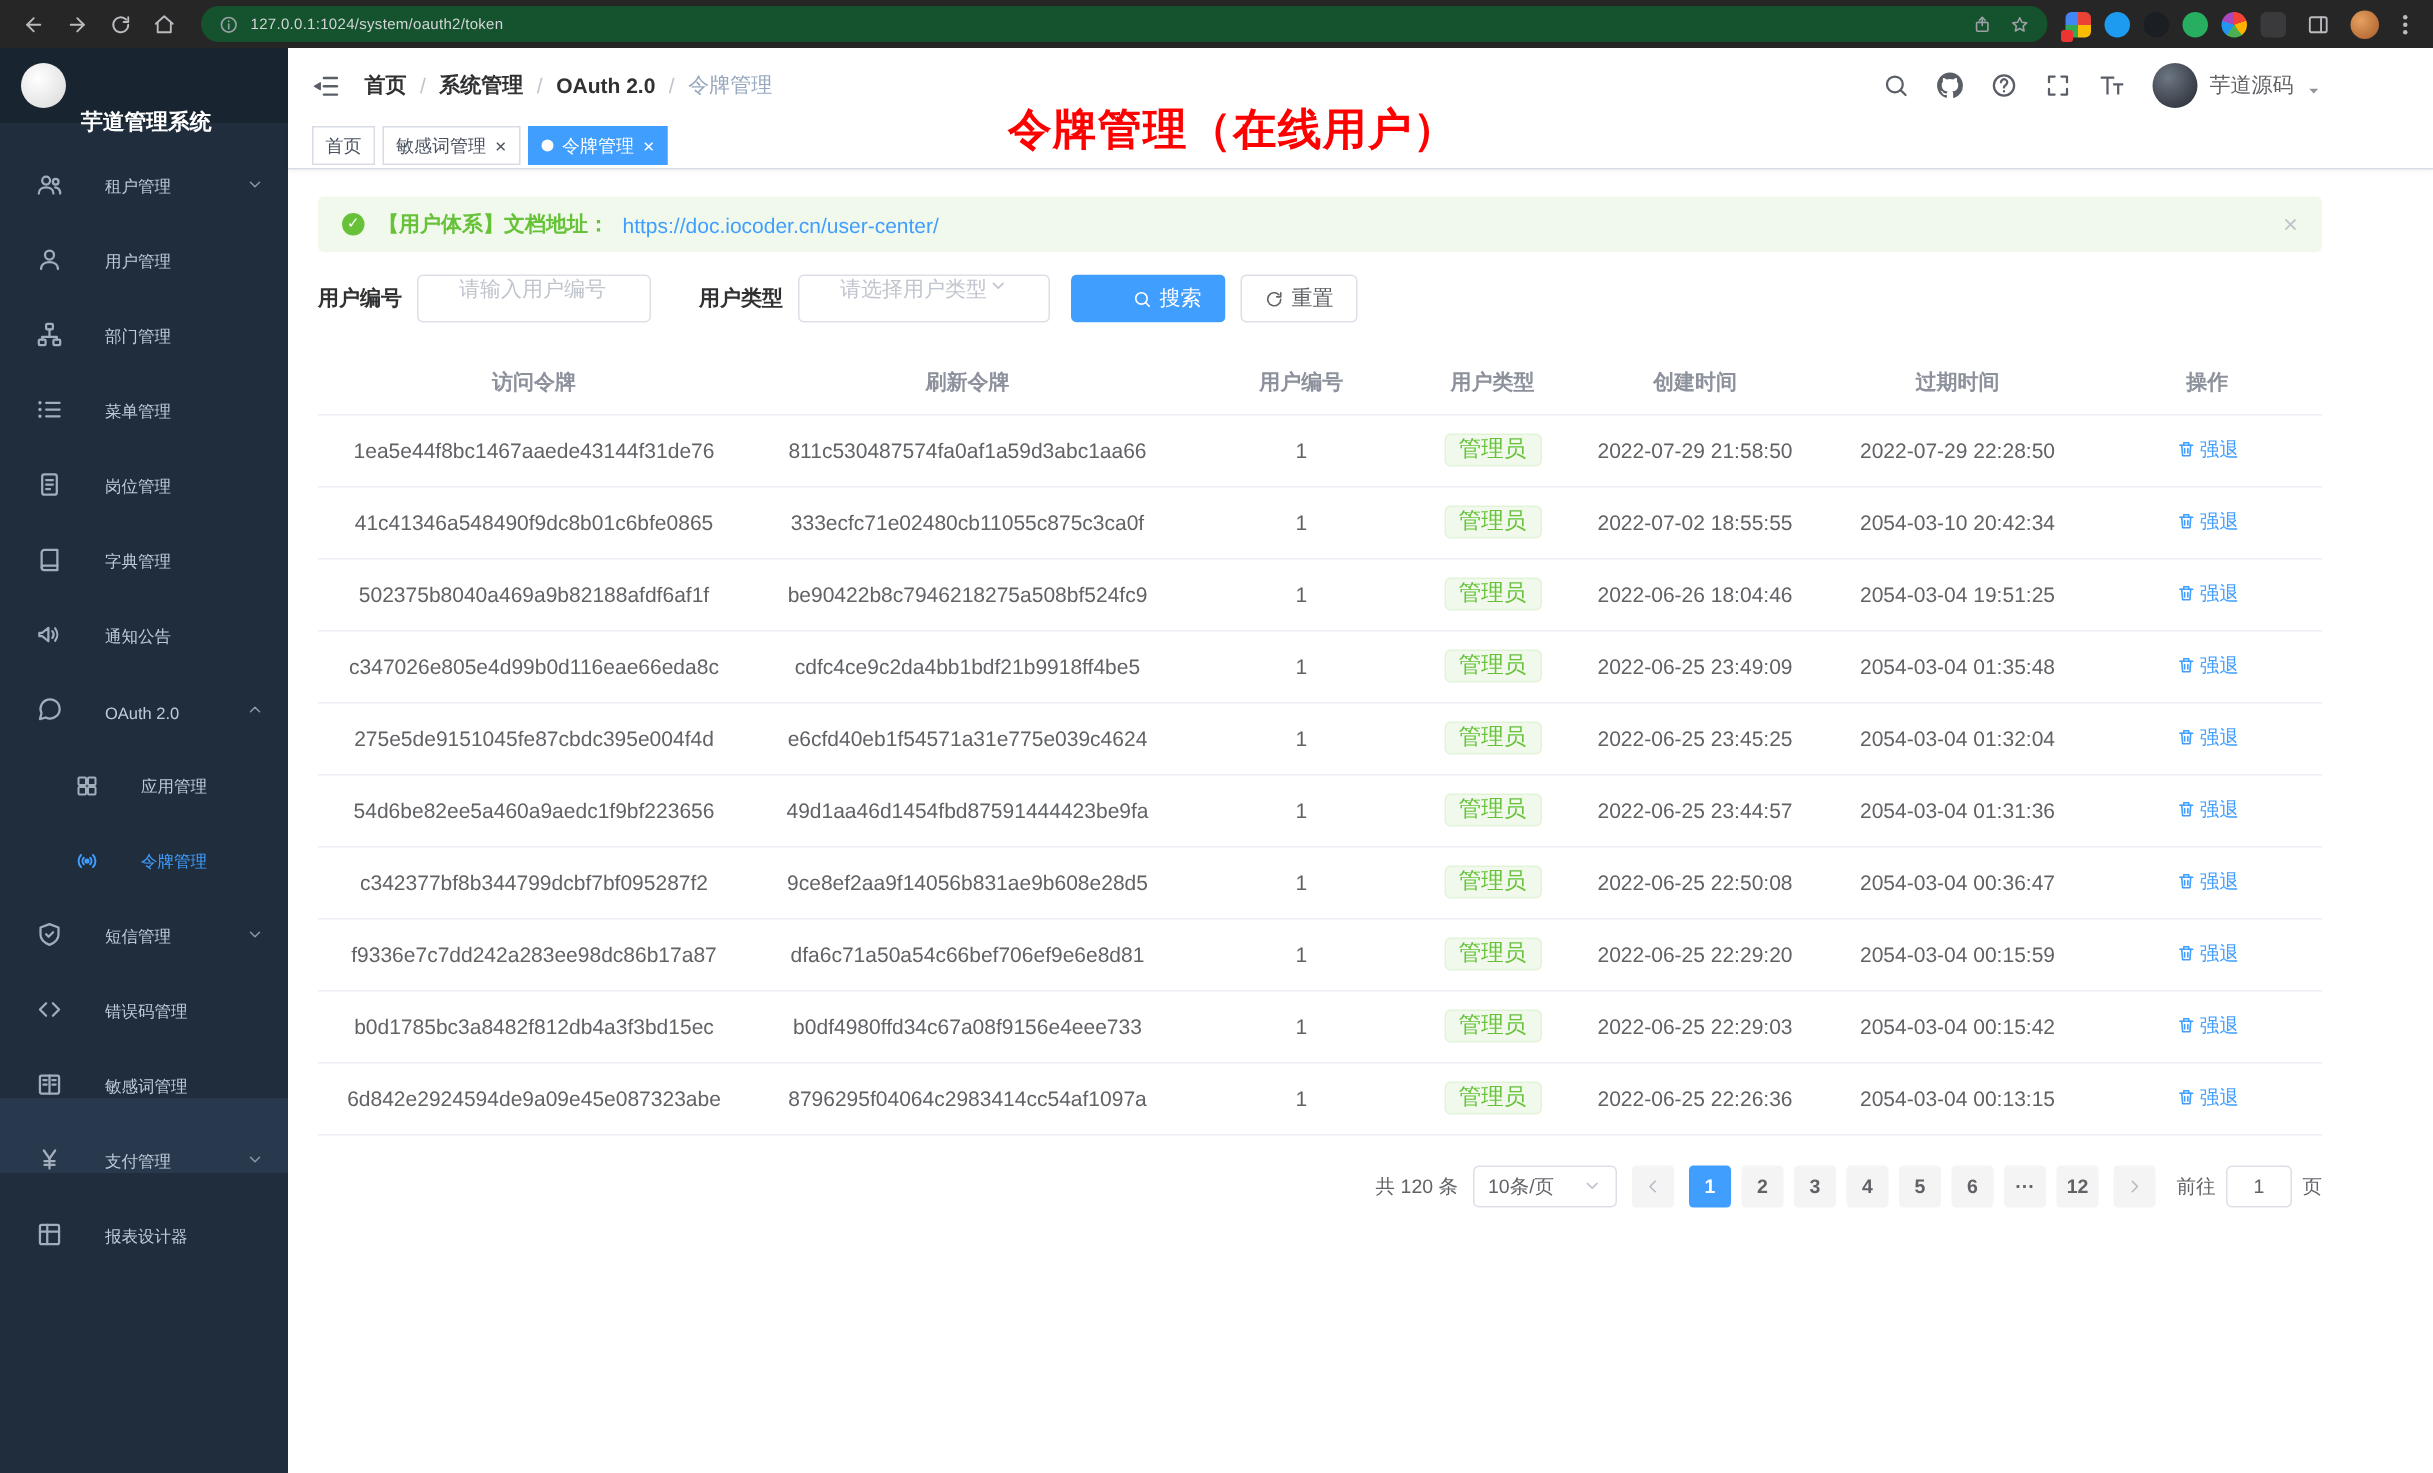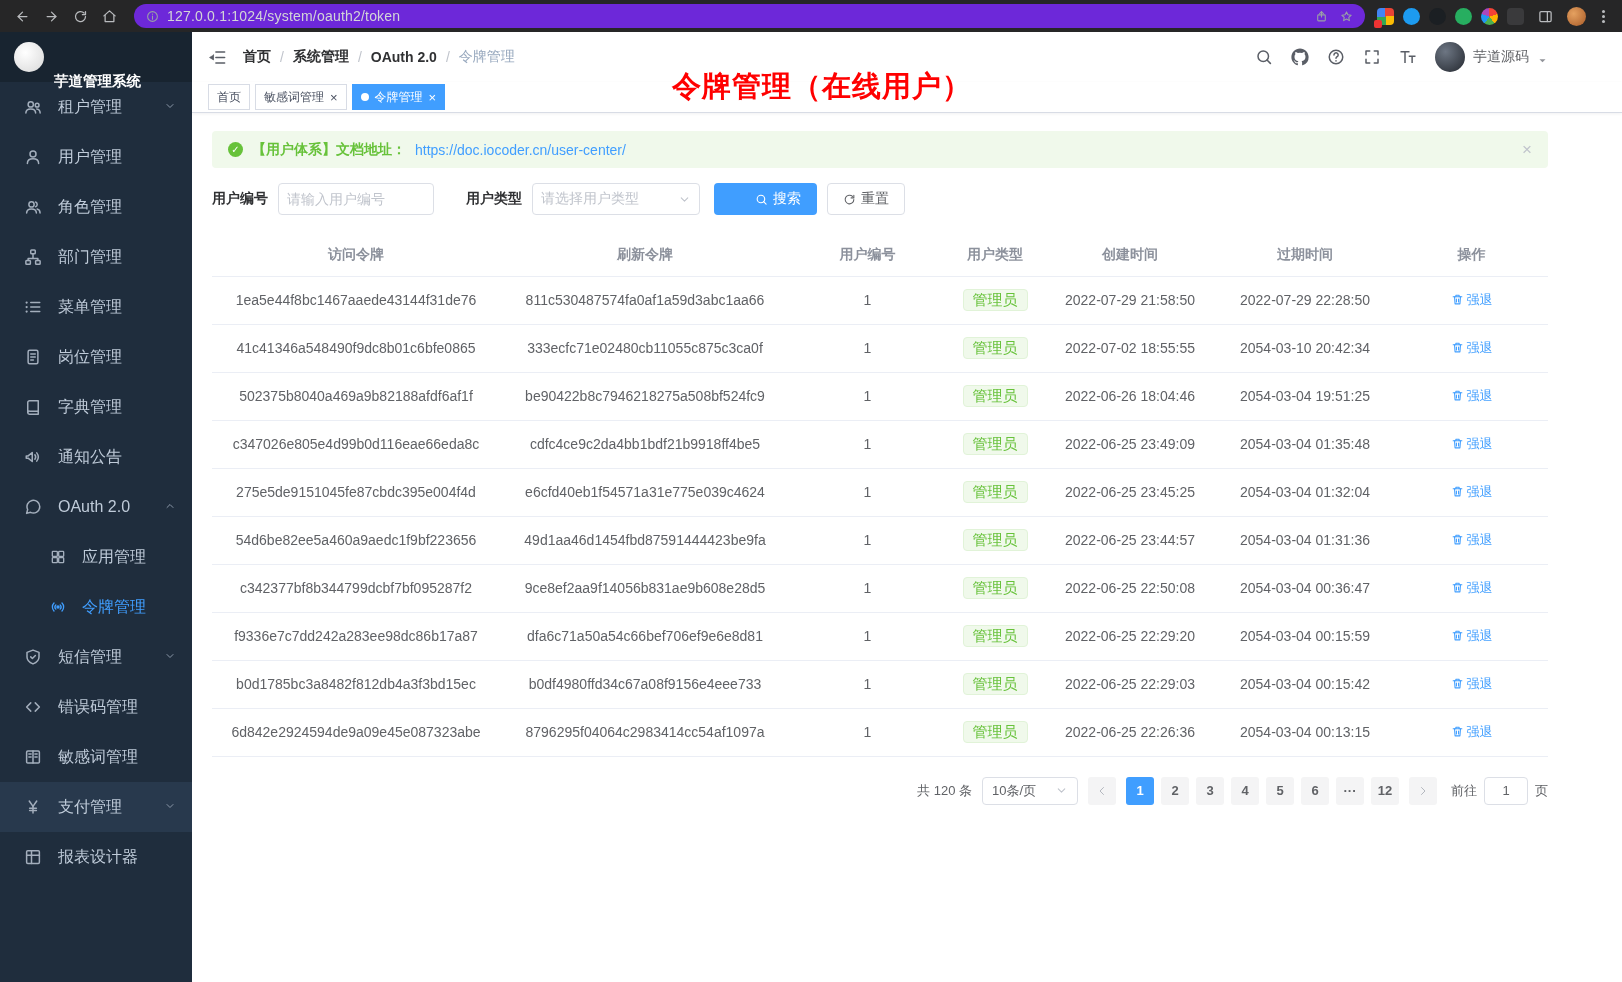--- a/index.html
+++ b/index.html
@@ -3,21 +3,21 @@
 <meta charset="utf-8">
 <style>
   * { margin:0; padding:0; box-sizing:border-box; }
   html,body { width:1622px; height:982px; }
   body { font-family:"Liberation Sans","DejaVu Sans",sans-serif; background:#fff; overflow:hidden; position:relative; }
   .icon svg, [data-icon] svg { display:block; }
 
   
   .chrome { height:32px; background:#262627; display:flex; align-items:center; padding:0 10px; gap:4px; }
   .chrome-btn { color:#b9bbbe; font-size:15px; padding:2px 5px; cursor:pointer; }
-  .urlbar { flex:1; height:24px; margin:0 8px; background:#6d28d9; border-radius:12px; display:flex; align-items:center; gap:8px; padding:0 12px; color:#cfd1d4; font-size:14px; }
+  .urlbar { flex:1; height:24px; margin:0 8px; background:#14532d; border-radius:12px; display:flex; align-items:center; gap:8px; padding:0 12px; color:#cfd1d4; font-size:10px; }
   .urlbar .u-ic { color:#9aa0a6; font-size:13px; cursor:pointer; }
   .url-text { color:#d3d5d7; letter-spacing:.2px; }
   .u-right { margin-left:auto; display:flex; align-items:center; gap:12px; }
   .chrome-exts { display:flex; align-items:center; gap:9px; }
   .ext { width:17px; height:17px; border-radius:50%; position:relative; cursor:pointer; flex-shrink:0; }
   .ext-grid { border-radius:4px; background:conic-gradient(#ea4335 0 25%, #fbbc04 0 50%, #34a853 0 75%, #4285f4 0); }
   .ext-grid .badge-dot { position:absolute; left:-3px; bottom:-3px; width:8px; height:8px; border-radius:2px; background:#e33; }
   .ext-blue { background:#1d9bf0; }
   .ext-black { background:#1b1f23; }
   .ext-green { background:#27ae60; }
@@ -26,21 +26,21 @@
   .chrome-avatar { width:19px; height:19px; border-radius:50%; background:radial-gradient(circle at 35% 35%, #e5a160, #a85b28); cursor:pointer; }
   .chrome-dots { width:3px; height:3px; border-radius:50%; background:#b9bbbe; box-shadow:0 -5px 0 #b9bbbe, 0 5px 0 #b9bbbe; margin:0 7px; cursor:pointer; }
 
   
   .app { display:flex; height:950px; }
   .sidebar { width:192px; background:#1f2d3d; flex-shrink:0; display:flex; flex-direction:column; }
   .logo { height:50px; display:flex; align-items:center; gap:10px; padding:0 14px; background:#182430; }
   .logo-avatar { width:30px; height:30px; border-radius:50%; background:radial-gradient(circle at 38% 35%, #ffffff, #d8d8d8); flex-shrink:0; }
   .logo-title { color:#fff; font-size:14.5px; font-weight:700; white-space:nowrap;margin-top:48px; }
   .menu { flex:1; color:#bfcbd9; overflow:hidden; }
-  .menu-item { height:50px; display:flex; align-items:center; gap:16px; padding:0 16px 0 24px; font-size:16px; cursor:pointer; white-space:nowrap; }
+  .menu-item { height:50px; display:flex; align-items:flex-end; gap:28px; padding:0 16px 0 24px; font-size:11px; cursor:pointer; white-space:nowrap; }
   .menu-item .icon { font-size:18px; color:#a3aebc; flex-shrink:0; }
   .menu-item .chev { margin-left:auto; font-size:12px; color:#8a97a8; }
   .menu-item.sub { padding-left:50px; }
   .menu-item.sub .icon { font-size:16px; }
   .menu-item.active { color:#409eff; }
   .menu-item.active .icon { color:#409eff; }
   .menu-item.hl { background:#28394d; }
 
   .main { flex:1; display:flex; flex-direction:column; background:#fff; position:relative; min-width:0; }
 
@@ -70,21 +70,21 @@
 
   .alert { height:37px; background:#f0f9eb; border-radius:4px; display:flex; align-items:center; gap:9px; padding:0 16px; color:#67c23a; font-size:14px; }
   .alert-check { width:15px; height:15px; border-radius:50%; background:#67c23a; color:#fff; font-size:10px; display:flex; align-items:center; justify-content:center; flex-shrink:0; font-family:"DejaVu Sans",sans-serif; }
   .alert-text { font-weight:600; }
   .alert-link { color:#409eff; text-decoration:none; cursor:pointer; }
   .alert-close { margin-left:auto; color:#c0c4cc; font-size:17px; cursor:pointer; }
 
   .filter { display:flex; align-items:center; margin-top:15px; gap:10px; }
   .flabel { font-size:14px; font-weight:700; color:#303133; }
   .flabel.g2 { margin-left:22px; }
-  .el-input { height:32px; border:1px solid #dcdfe6; border-radius:4px; display:flex; align-items:center; padding:0 8px; font-size:14px; color:#606266; background:#fff; }
+  .el-input { height:32px; border:1px solid #dcdfe6; border-radius:4px; display:flex; align-items:flex-start; padding:0 27px; font-size:14px; color:#606266; background:#fff; }
   .el-input input { border:none; outline:none; width:100%; font:inherit; color:#606266; background:transparent; }
   .el-input input::placeholder { color:#c0c4cc; }
   .input-userid { width:156px; }
   .select-usertype { width:168px; justify-content:space-between; cursor:pointer; }
   .select-placeholder { color:#c0c4cc; }
   .sel-caret { color:#c0c4cc; font-size:13px; display:inline-flex; }
   .btn { height:32px; border:1px solid transparent; border-radius:4px; display:inline-flex; align-items:center; gap:5px; padding:0 15px; font-size:14px; cursor:pointer; font-family:inherit; }
   .btn .b-ic { font-size:13px; display:inline-flex; }
   .btn-primary { background:#409eff; color:#fff; margin-left:4px;padding-left:40px; }
   .btn-plain { background:#fff; border-color:#dcdfe6; color:#606266; }
@@ -205,30 +205,20 @@
             <svg viewBox="0 0 24 24" width="1em" height="1em" fill="none" stroke="currentColor" stroke-width="2" stroke-linecap="round" stroke-linejoin="round">
               <circle cx="12" cy="8" r="4"></circle>
               <path d="M4.5 20.5c0-4.1 3.4-6.2 7.5-6.2s7.5 2.1 7.5 6.2"></path>
             </svg>
           </span>
           <span>用户管理</span>
         </div>
         <div class="menu-item">
           <span class="icon ">
             <svg viewBox="0 0 24 24" width="1em" height="1em" fill="none" stroke="currentColor" stroke-width="2" stroke-linecap="round" stroke-linejoin="round">
-              <circle cx="10" cy="8.5" r="3.5"></circle>
-              <path d="M3.5 20c0-3.6 2.9-5.5 6.5-5.5s6.5 1.9 6.5 5.5"></path>
-              <path d="M15.5 5.3a3.5 3.5 0 0 1 0 6.4M17.5 14.8c2.3.6 3.9 2 3.9 5.2"></path>
-            </svg>
-          </span>
-          <span>角色管理</span>
-        </div>
-        <div class="menu-item">
-          <span class="icon ">
-            <svg viewBox="0 0 24 24" width="1em" height="1em" fill="none" stroke="currentColor" stroke-width="2" stroke-linecap="round" stroke-linejoin="round">
               <rect x="9" y="2.5" width="6" height="5" rx="1"></rect>
               <rect x="2.5" y="16.5" width="6" height="5" rx="1"></rect>
               <rect x="15.5" y="16.5" width="6" height="5" rx="1"></rect>
               <path d="M12 7.5V12M5.5 16.5V14h13v2.5M12 12v2"></path>
             </svg>
           </span>
           <span>部门管理</span>
         </div>
         <div class="menu-item">
           <span class="icon ">

